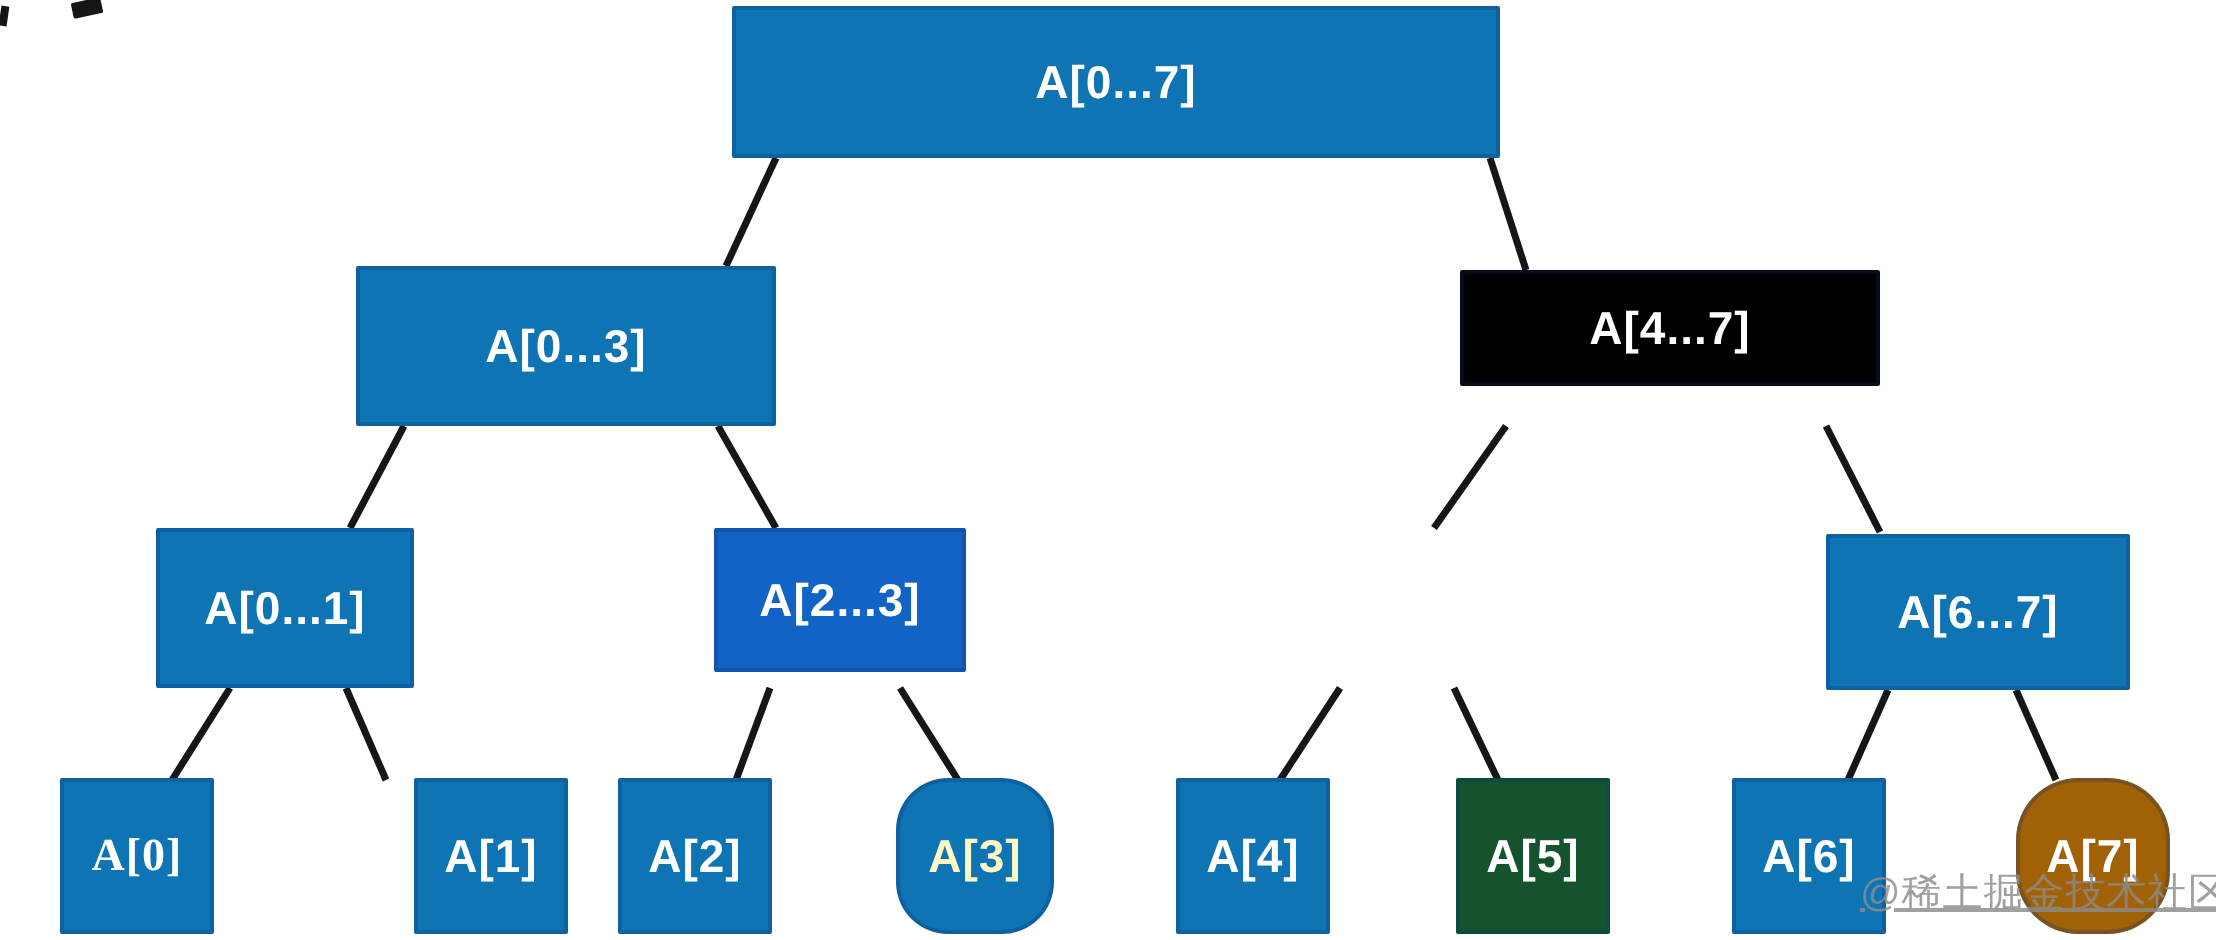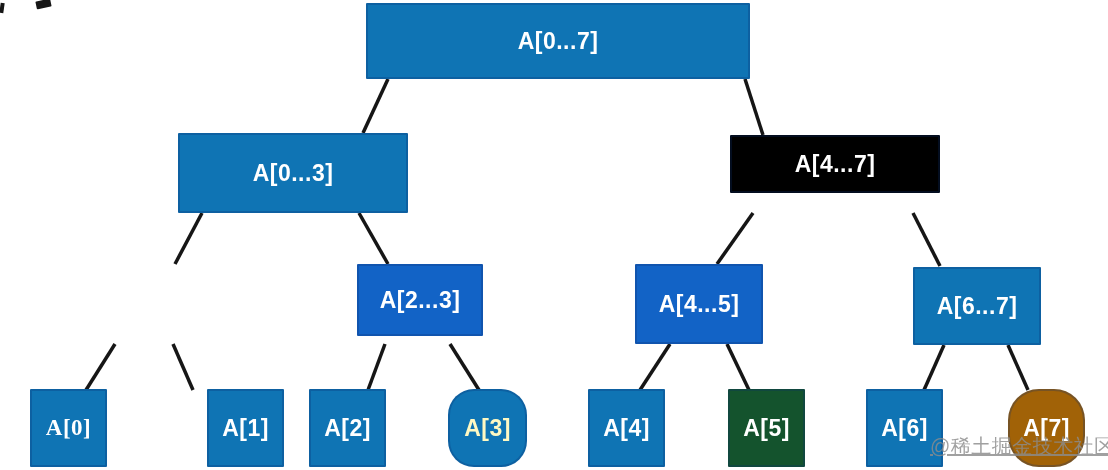--- a/index.html
+++ b/index.html
@@ -89,34 +89,34 @@
     <line x1="670" y1="344" x2="640" y2="390" stroke-width="3.5" stroke="#161616"></line>
     <line x1="727" y1="344" x2="749" y2="390" stroke-width="3.5" stroke="#161616"></line>
     <line x1="944" y1="345" x2="924" y2="390" stroke-width="3.5" stroke="#161616"></line>
     <line x1="1008" y1="345" x2="1028" y2="390" stroke-width="3.5" stroke="#161616"></line>
   </svg>
 
   <div class="node" style="left: 366px; top: 3px; width: 384px; height: 76px; background-color: rgb(15, 116, 180); color: rgb(255, 255, 255);">
       <span>A[0...7]</span>
     </div>
 
-  <div class="node" style="left: 178px; top: 133px; width: 230px; height: 80px; background-color: rgb(15, 116, 180); color: rgb(255, 255, 255);">
+  <div class="node" style="left: 178px; top: 133px; width: 210px; height: 80px; background-color: rgb(15, 116, 180); color: rgb(255, 255, 255);">
       <span>A[0...3]</span>
     </div>
   <div class="node" style="left: 730px; top: 135px; width: 210px; height: 58px; background-color: #000000; color: rgb(255, 255, 255);">
       <span>A[4...7]</span>
     </div>
 
+  <div class="node" style="left: 78px; top: 264px; width: 129px; height: 80px; background-color: rgb(15, 116, 180); color: rgb(255, 255, 255);">
+      <span>A[0...1]</span>
+    </div>
   <div class="node" style="left: 357px; top: 264px; width: 126px; height: 72px; background-color: rgb(18, 99, 198); color: rgb(255, 255, 255);">
       <span>A[2...3]</span>
     </div>
-  <div class="node" style="left: 635px; top: 264px; width: 128px; height: 80px; background-color: rgb(18, 99, 198); color: rgb(255, 255, 255);">
-      <span>A[4...5]</span>
-    </div>
-  <div class="node" style="left: 913px; top: 267px; width: 128px; height: 78px; background-color: rgb(15, 116, 180); color: rgb(255, 255, 255);">
+  <div class="node" style="left: 913px; top: 267px; width: 152px; height: 78px; background-color: rgb(15, 116, 180); color: rgb(255, 255, 255);">
       <span>A[6...7]</span>
     </div>
 
   <div class="node" style="left: 30px; top: 389px; width: 77px; height: 78px; background-color: rgb(15, 116, 180); color: rgb(255, 255, 255); font-family: Liberation Serif, serif;">
       <span>A[0]</span>
     </div>
   <div class="node" style="left: 171px; top: 389px; width: 77px; height: 78px; background-color: rgb(15, 116, 180); color: rgb(255, 255, 255); margin-left: 36px;">
       <span>A[1]</span>
     </div>
   <div class="node" style="left: 309px; top: 389px; width: 77px; height: 78px; background-color: rgb(15, 116, 180); color: rgb(255, 255, 255);">

